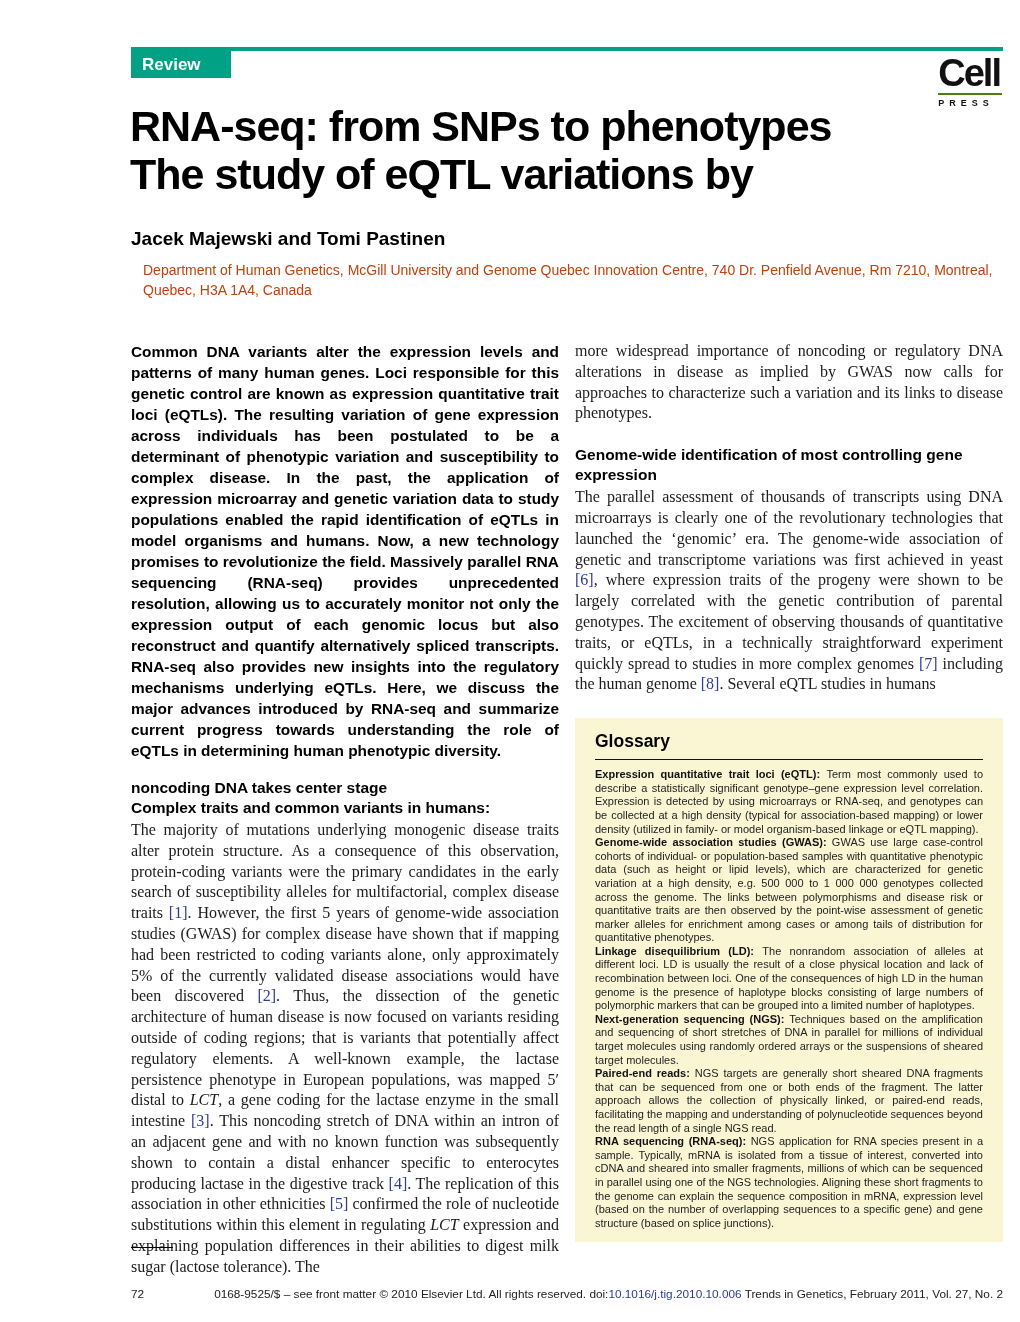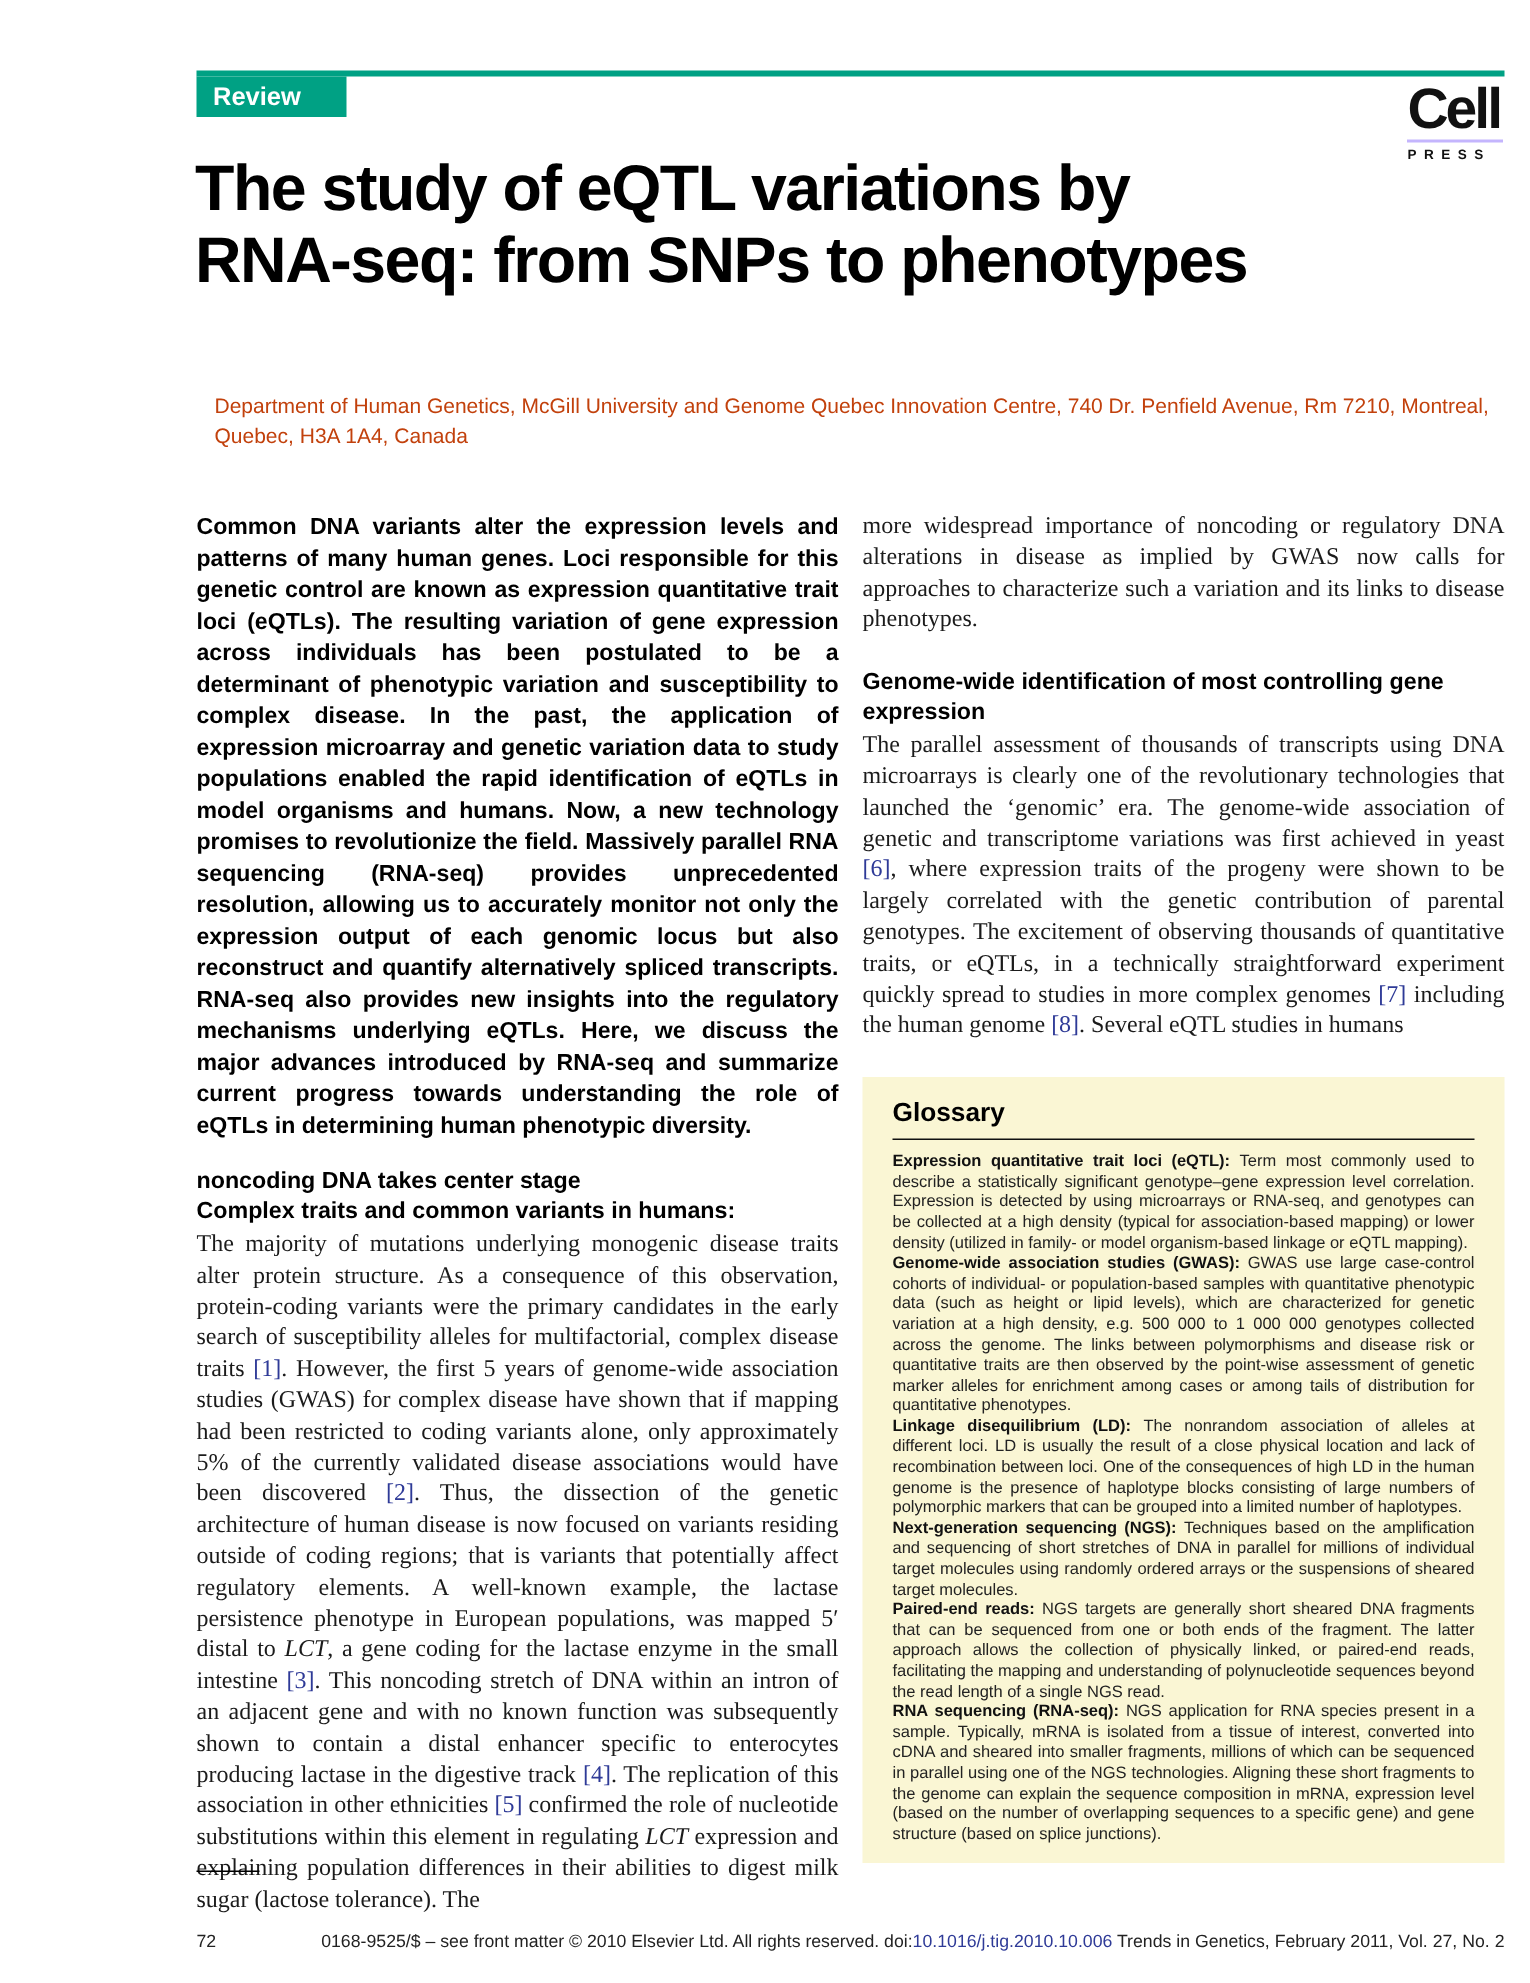--- a/index.html
+++ b/index.html
@@ -6,21 +6,21 @@
   .page{position:relative;width:1020px;height:1322px;background:#fff;overflow:hidden;
         font-family:"Liberation Serif",serif;color:#1b1b1b;margin-left:48px;}
 
   
   .top-rule{position:absolute;left:83px;right:65px;top:47px;height:4px;background:#00a184;}
   .badge{position:absolute;left:83px;top:51px;height:27px;line-height:27px;
          padding:0 30px 0 11px;background:#00a184;color:#fff;
          font-family:"Liberation Sans",sans-serif;font-weight:bold;font-size:17px;}
   .cell-logo{position:absolute;right:66px;top:54px;text-align:left;}
   .cell-word{font-family:"Liberation Sans",sans-serif;font-weight:bold;font-size:38px;
-             letter-spacing:-2px;line-height:38px;color:#111;border-bottom:2px solid #c4b5fd;
+             letter-spacing:-2px;line-height:38px;color:#111;border-bottom:2px solid #4d7c0f;
              padding:0 2px 1px 0;}
   .cell-press{font-family:"Liberation Sans",sans-serif;font-weight:bold;font-size:9px;
               letter-spacing:5px;margin-top:3px;color:#111;}
 
   
   .title{position:absolute;left:82px;top:102px;margin:0;font-family:"Liberation Sans",sans-serif;
          font-weight:bold;font-size:43px;line-height:48px;letter-spacing:-1px;color:#000;}
   .tl{display:block;}
   .authors{position:absolute;left:83px;top:228px;font-family:"Liberation Sans",sans-serif;
            font-weight:bold;font-size:19px;color:#000;}
@@ -68,24 +68,25 @@
 
   <div class="top-rule"></div>
   <div class="badge">Review</div>
 
   <div class="cell-logo">
     <div class="cell-word">Cell</div>
     <div class="cell-press">PRESS</div>
   </div>
 
   <h1 class="title">
+    <span class="tl">RNA-seq: from SNPs to phenotypes</span>
     <span class="tl">The study of eQTL variations by</span>
-    <span class="tl">RNA-seq: from SNPs to phenotypes</span>
   </h1>
 
+  <div class="authors">Jacek Majewski and Tomi Pastinen</div>
   <div class="affiliation">Department of Human Genetics, McGill University and Genome Quebec Innovation Centre, 740 Dr. Penfield Avenue, Rm 7210, Montreal, Quebec, H3A 1A4, Canada</div>
 
   <div class="columns">
 
     <div class="col">
       <p class="abstract">Common DNA variants alter the expression levels and patterns of many human genes. Loci responsible for this genetic control are known as expression quantitative trait loci (eQTLs). The resulting variation of gene expression across individuals has been postulated to be a determinant of phenotypic variation and susceptibility to complex disease. In the past, the application of expression microarray and genetic variation data to study populations enabled the rapid identification of eQTLs in model organisms and humans. Now, a new technology promises to revolutionize the field. Massively parallel RNA sequencing (RNA-seq) provides unprecedented resolution, allowing us to accurately monitor not only the expression output of each genomic locus but also reconstruct and quantify alternatively spliced transcripts. RNA-seq also provides new insights into the regulatory mechanisms underlying eQTLs. Here, we discuss the major advances introduced by RNA-seq and summarize current progress towards understanding the role of eQTLs in determining human phenotypic diversity.</p>
       <h2 class="sec-head">
         <span class="hl">noncoding DNA takes center stage</span>
         <span class="hl">Complex traits and common variants in humans:</span>
       </h2>

